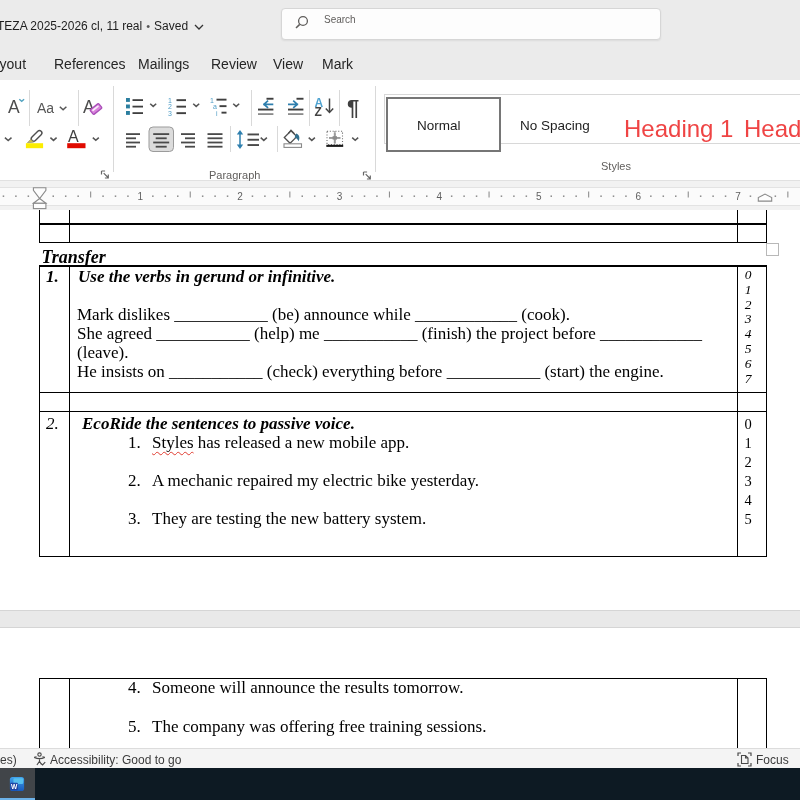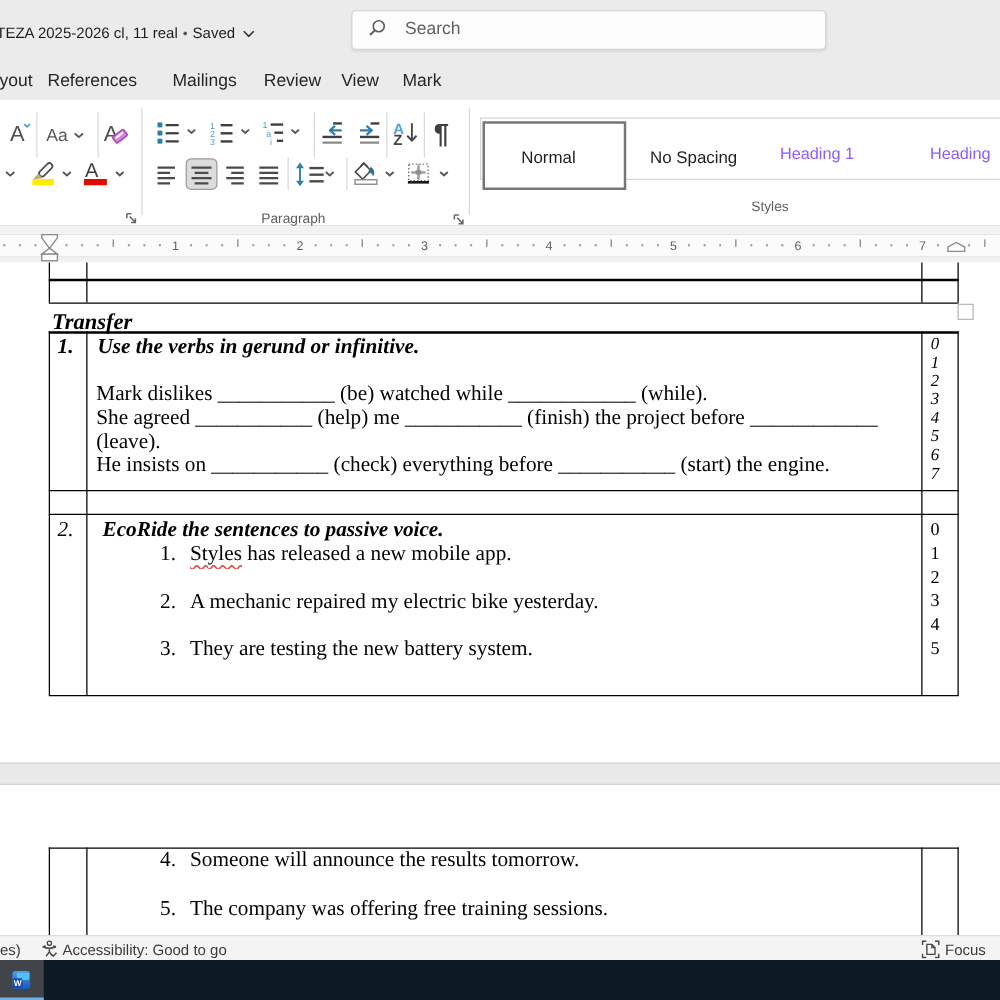--- a/index.html
+++ b/index.html
@@ -4,32 +4,32 @@
 <style>
   * { margin:0; padding:0; box-sizing:border-box; }
   html,body { width:800px; height:800px; overflow:hidden; }
   body { font-family:"Liberation Sans", sans-serif; position:relative; background:#fff; }
   .abs { position:absolute; }
   
   #titlebar { left:0; top:0; width:800px; height:80px; background:#ebebeb; }
   #doctitle { left:-3px; top:18.5px; font-size:12px; color:#1e1e1e; white-space:nowrap; }
   #doctitle .dot { color:#555; padding:0 4px; font-size:11px; }
   #searchbox { left:281px; top:8px; width:380px; height:32px; background:#fdfdfd; border:1px solid #d6d6d6; border-radius:4px; box-shadow:0 1px 2px rgba(0,0,0,0.07); }
-  #searchtxt { left:324px; top:14px; font-size:14px; color:#605e5c; }
+  #searchtxt { left:324px; top:14px; font-size:10px; color:#605e5c; }
   
   .tab { top:56px; font-size:14px; color:#262626; }
   
   #ribbon { left:0; top:80px; width:800px; height:101px; background:#ffffff; border-bottom:1px solid #e1e1e1; }
   .vsep { position:absolute; width:1px; background:#d9d9d9; }
   .grouplabel { position:absolute; font-size:11px; color:#605e5c; }
   
   #stylegal { left:384px; top:14px; width:416px; height:50px; background:#fff; border:1px solid #d8d8d8; border-right:none; }
   #normalbox { left:1px; top:1.5px; width:115px; height:55.5px; border:2px solid #767676; background:#fff; }
   .stylename { position:absolute; font-size:13.5px; color:#1e1e1e; }
-  .heading { font-family:"Liberation Sans", sans-serif; font-size:13px; color:#8b5cf6; }
+  .heading { font-family:"Liberation Sans", sans-serif; font-size:24px; color:#ef4444; }
   
   #rulerzone { left:0; top:181px; width:800px; height:29px; background:#f2f2f2; }
   #rulerstrip { left:0; top:6px; width:800px; height:19px; background:#fbfbfb; box-shadow:0 1px 0 #e3e3e3 inset, 0 -1px 0 #e3e3e3 inset; }
   
   #doc { left:0; top:210px; width:800px; height:538px; background:#fff; font-family:"Liberation Serif", serif;padding-left:47px; }
   #pagegap { left:0; top:400px; width:800px; height:18px; background:#e9e9e9; border-top:1px solid #d5d5d5; border-bottom:1px solid #d5d5d5; }
   .bl { position:absolute; background:#000; }
   .doctext { position:absolute; font-size:17px; color:#000; white-space:nowrap; }
   .sp { text-decoration:underline; text-decoration-style:wavy; text-decoration-color:#e03c31; text-decoration-thickness:1px; text-underline-offset:2.5px; }
   .scoredigits { position:absolute; text-align:center; color:#000; }
@@ -50,21 +50,21 @@
     </svg>
 </div>
 <div id="searchbox" class="abs"></div>
 <svg class="abs" style="left:294px;top:15px" width="15" height="15" viewBox="0 0 15 15">
     <circle cx="9" cy="6" r="4.4" stroke="#5f5d5b" stroke-width="1.3" fill="none"></circle>
     <line x1="5.7" y1="9.4" x2="2" y2="13" stroke="#5f5d5b" stroke-width="1.5"></line>
   </svg>
 <div id="searchtxt" class="abs">Search</div>
 
 <div class="tab abs" style="left:-16px">Layout</div>
-<div class="tab abs" style="left:38px">References</div>
+<div class="tab abs" style="left:54px">References</div>
 <div class="tab abs" style="left:138px">Mailings</div>
 <div class="tab abs" style="left:211px">Review</div>
 <div class="tab abs" style="left:273px">View</div>
 <div class="tab abs" style="left:322px">Mark</div>
 
 <div id="ribbon" class="abs">
 
   <div class="vsep" style="left:29px;top:10px;height:36px"></div>
   <div class="vsep" style="left:78px;top:10px;height:36px"></div>
   <div class="vsep" style="left:113px;top:6px;height:86px"></div>
@@ -276,21 +276,21 @@
   <div class="doctext" style="left:41.5px;top:36.5px;font-size:18px;font-weight:bold;font-style:italic">Transfer</div>
   <div class="abs" style="left:766px;top:33px;width:13px;height:13px;border:1px solid #b8b8b8;background:#fff"></div>
   <div class="bl" style="left:39px;top:55.2px;width:727.8px;height:1.45px"></div>
   <div class="bl" style="left:39px;top:55.2px;width:1.45px;height:126.8px"></div>
   <div class="bl" style="left:68.5px;top:55.2px;width:1.45px;height:126.8px"></div>
   <div class="bl" style="left:736.5px;top:55.2px;width:1.45px;height:126.8px"></div>
   <div class="bl" style="left:765.5px;top:55.2px;width:1.45px;height:126.8px"></div>
   <div class="bl" style="left:39px;top:182px;width:727.8px;height:1.45px"></div>
   <div class="doctext" style="left:46px;top:57px;font-weight:bold;font-style:italic">1.</div>
   <div class="doctext" style="left:78px;top:57px;font-weight:bold;font-style:italic">Use the verbs in gerund or infinitive.</div>
-  <div class="doctext" style="left:77px;top:95.1px">Mark dislikes ___________ (be) watched while ____________ (while).</div>
+  <div class="doctext" style="left:77px;top:95.1px">Mark dislikes ___________ (be) announce while ____________ (cook).</div>
   <div class="doctext" style="left:77px;top:114.1px">She agreed ___________ (help) me ___________ (finish) the project before ____________</div>
   <div class="doctext" style="left:77px;top:133.1px">(leave).</div>
   <div class="doctext" style="left:77px;top:152.1px">He insists on ___________ (check) everything before ___________ (start) the engine.</div>
   <div class="scoredigits" style="left:731px;top:57px;width:34px;font-family:'Liberation Serif',serif;font-style:italic;font-size:13.5px">
         <div style="height:14.8px">0</div>
         <div style="height:14.8px">1</div>
         <div style="height:14.8px">2</div>
         <div style="height:14.8px">3</div>
         <div style="height:14.8px">4</div>
         <div style="height:14.8px">5</div>

